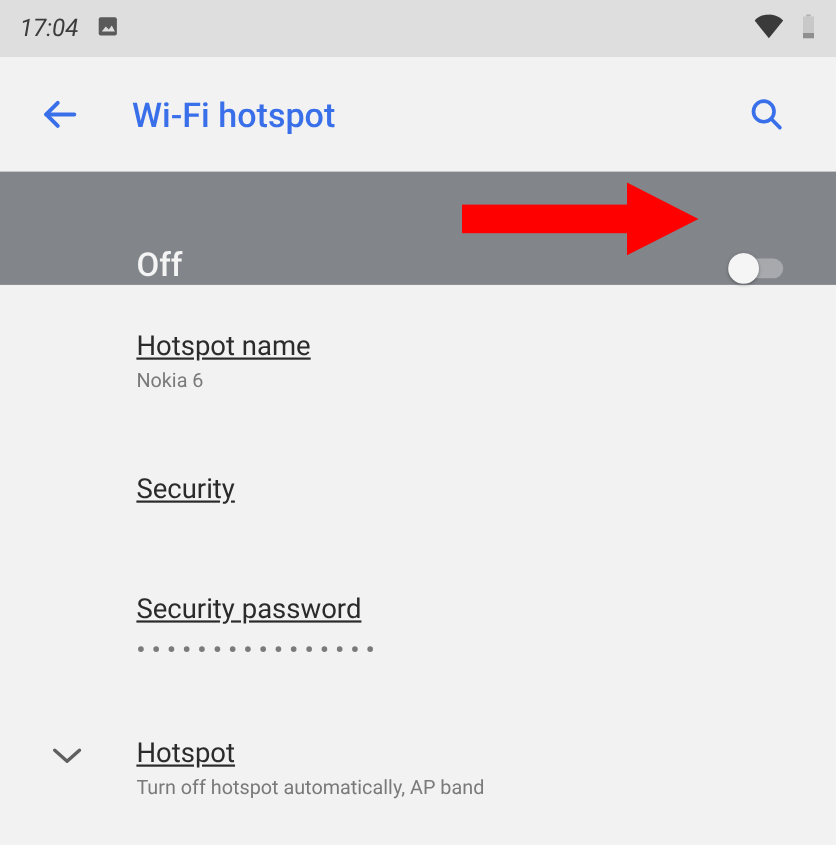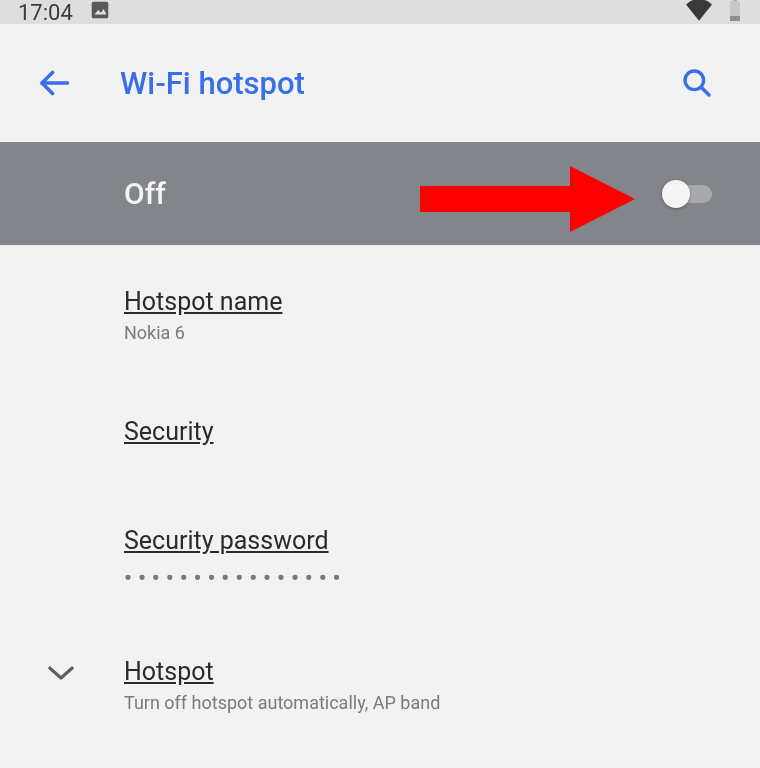--- a/index.html
+++ b/index.html
@@ -5,47 +5,48 @@
     * { margin: 0; padding: 0; box-sizing: border-box; }
     body {
       width: 760px;
       height: 768px;
       font-family: Roboto, Arial, sans-serif;
       background: #f2f2f2;
       overflow: hidden;
       position: relative;
     }
     .status-bar {
-      height: 24px;
+      height: 52px;
       background: #dedede;
       display: flex;
       align-items: center;
       justify-content: space-between;
       padding: 0 18px;
+      font-style: italic;
     }
     .status-left {
       display: flex;
       align-items: center;
       gap: 16px;
     }
     .status-time {
       font-size: 22px;
       color: #3c3c3c;
       font-weight: 400;
     }
     .status-right {
       display: flex;
       align-items: center;
       gap: 16px;
     }
     .image-icon svg { width: 22px; height: 22px; }
     .wifi-icon svg { width: 26px; height: 22px; }
     .battery-icon svg { width: 14px; height: 22px; }
     .app-bar {
-      height: 118px;
+      height: 104px;
       background: #f2f2f2;
       display: flex;
       align-items: center;
       padding: 0 37px 0 36px;
     }
     .back-btn {
       display: flex;
       align-items: center;
       margin-right: 48px;
     }
@@ -59,21 +60,21 @@
     .search-btn {
       display: flex;
       align-items: center;
       margin-right: 10px;
     }
     .search-btn svg { width: 32px; height: 32px; }
     .toggle-row {
       background: #82858a;
       height: 103px;
       display: flex;
-      align-items: center;
+      align-items: flex-end;
       padding: 0 48px 0 124px;
     }
     .toggle-label {
       color: #f4f4f4;
       font-size: 30px;
       font-weight: 500;
       flex: 1;
     }
     .switch {
       width: 50px;

